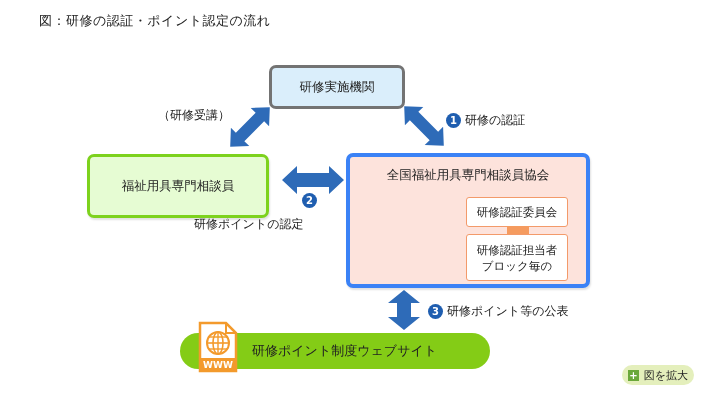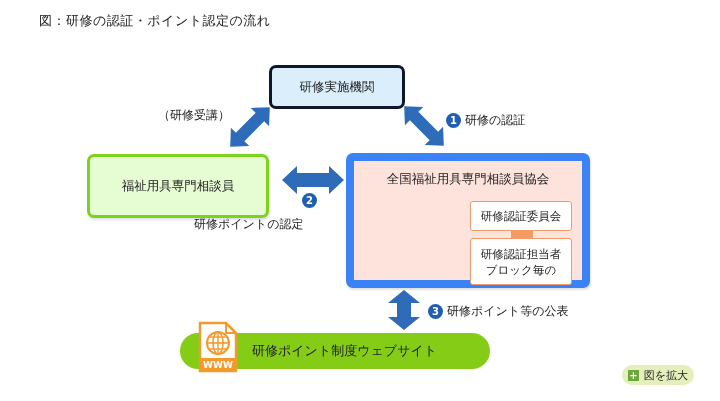--- a/index.html
+++ b/index.html
@@ -6,23 +6,23 @@
   body {
     width: 720px; height: 401px; position: relative; overflow: hidden;
     background: #ffffff;
     font-family: "DejaVu Sans", "Liberation Sans", sans-serif;
     color: #222;
   }
   .abs { position: absolute; }
   .title { left: 20px; top: 12px; font-size: 13px; color: #222; letter-spacing: 0.5px; margin-left: 19px; }
 
   .box { position: absolute; display: flex; align-items: center; justify-content: center; box-sizing: border-box; font-size: 12.5px; color: #222; }
-  .box-institution { left: 269px; top: 65px; width: 136px; height: 44px; background: #daeefb; border: 3px solid #0f172a; border-radius: 7px; }
+  .box-institution { left: 269px; top: 65px; width: 136px; height: 44px; background: #daeefb; border: 3px solid #737373; border-radius: 7px; }
   .box-counselor { left: 87px; top: 154px; width: 182px; height: 64px; background: #e6fcd3; border: 3px solid #7dd21d; border-radius: 7px; box-shadow: 1px 2px 2px rgba(0,0,0,0.12); }
-  .box-assoc { left: 346px; top: 153px; width: 244px; height: 135px; background: #fde3dc; border: 8px solid #3b82f6; border-radius: 7px; display: block; box-shadow: 1px 2px 2px rgba(0,0,0,0.12); }
+  .box-assoc { left: 346px; top: 153px; width: 244px; height: 135px; background: #fde3dc; border: 4px solid #3b82f6; border-radius: 7px; display: block; box-shadow: 1px 2px 2px rgba(0,0,0,0.12); }
   .assoc-title { position: absolute; left: 0; right: 0; top: 10px; text-align: center; font-size: 12.5px; }
   .sub { position: absolute; background: #fff; border: 1px solid #f39a6a; border-radius: 3px; display: flex; align-items: center; justify-content: center; font-size: 11.5px; text-align: center; line-height: 16px; box-sizing: border-box; }
   .sub-office { left: 18px; top: 40px; width: 79px; height: 30px; }
   .sub-committee { left: 116px; top: 40px; width: 102px; height: 30px; }
   .sub-block { left: 116px; top: 77px; width: 102px; height: 47px; }
   .connector { position: absolute; left: 157px; top: 69px; width: 22px; height: 9px; background: #f59b5f; }
 
   .label { position: absolute; font-size: 12px; color: #222; white-space: nowrap; }
   .badge { display: inline-flex; align-items: center; justify-content: center; width: 15px; height: 15px; border-radius: 50%; background: #1f5eb0; color: #fff; font-size: 10px; font-weight: bold; margin-right: 4px; vertical-align: middle; }
   .badge-2 { position: absolute; left: 302px; top: 193px; margin: 0; }

